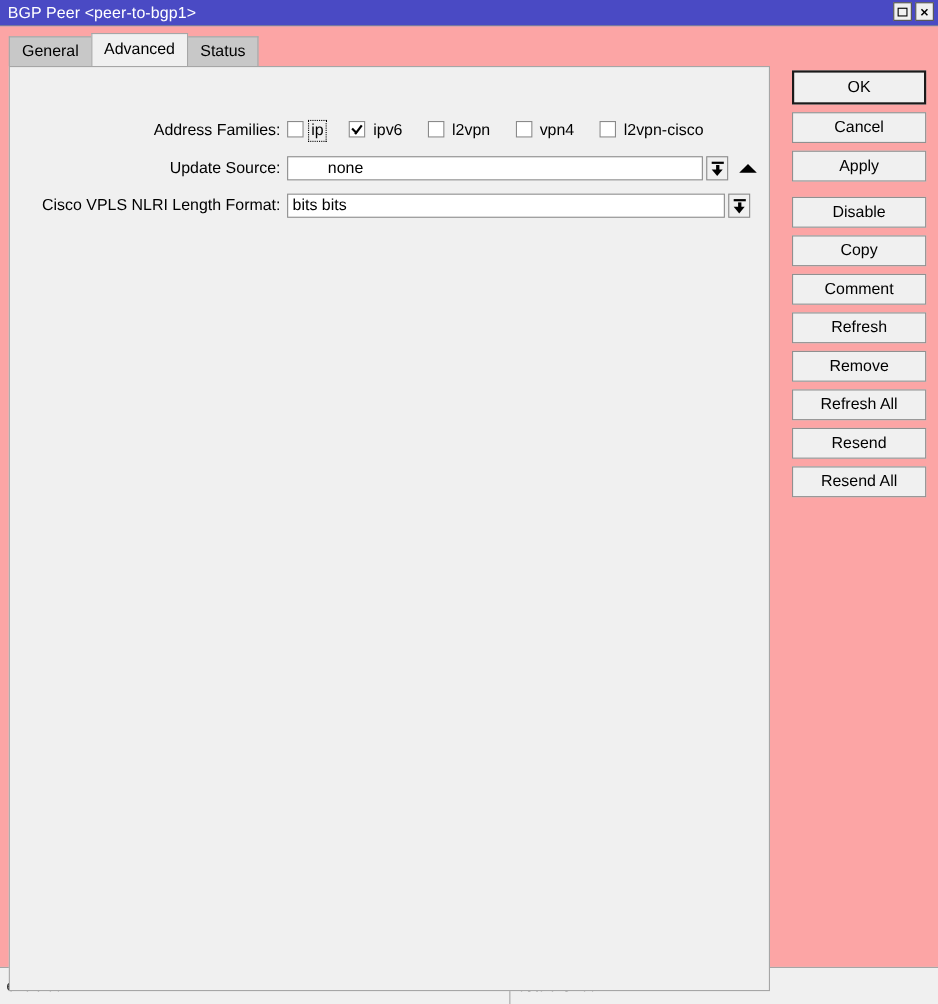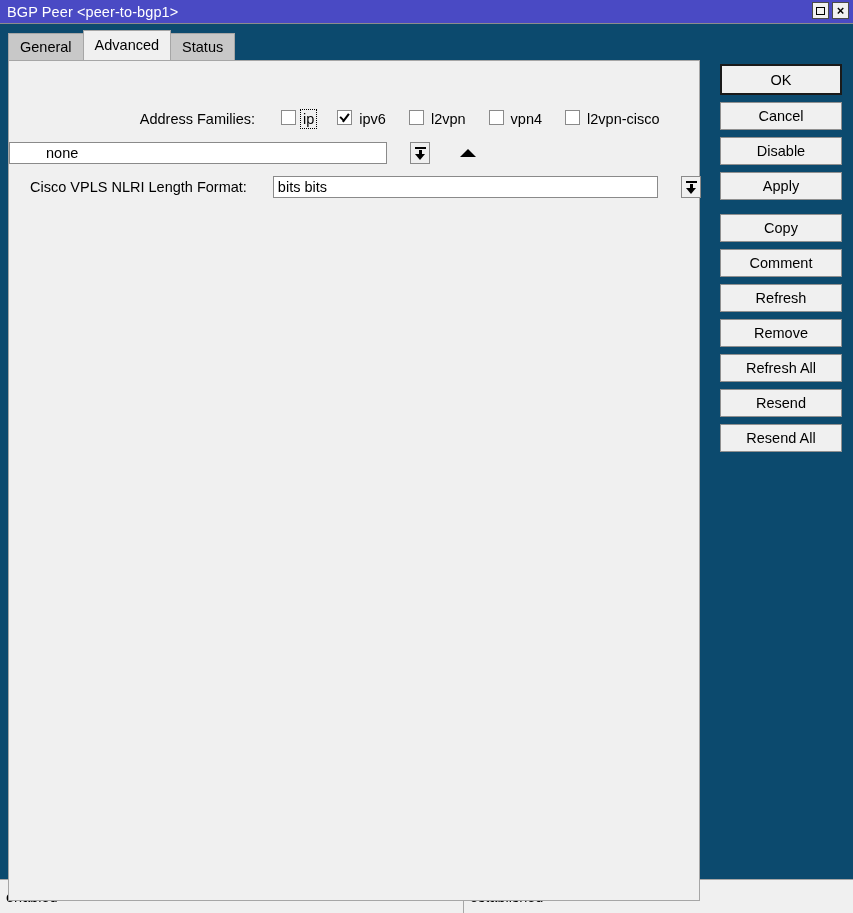--- a/index.html
+++ b/index.html
@@ -76,21 +76,21 @@
     line-height: 13px;
     font-weight: bold;
     color: #000;
     font-family: "Liberation Sans", sans-serif;
   }
 
   
   .body-area {
     flex: 1 1 auto;
     position: relative;
-    background: #0c4a6e;
+    background: #fca5a5;
   }
 
   
   .tabstrip {
     position: absolute;
     left: 8px;
     top: 7px;
     height: 29px;
     display: flex;
     align-items: flex-end;
@@ -137,21 +137,20 @@
     position: absolute;
     left: 0;
     top: 0;
     width: 100%;
   }
   .row {
     position: absolute;
     display: flex;
     align-items: center;
     height: 24px;
-    gap: 20px;
   }
   .row-af    { left: 0;  top: 46px;  width: 692px; }
   .row-us    { left: 0;  top: 80px;  width: 692px; }
   .row-vpls  { left: 0;  top: 114px; width: 692px; }
 
   .lbl {
     text-align: right;
     font-size: 14.5px;
     color: #000;
     white-space: nowrap;
@@ -387,20 +386,21 @@
               <span class="cblabel">vpn4</span>
             </div>
             <div class="cbitem">
               <span class="cbox"></span>
               <span class="cblabel">l2vpn-cisco</span>
             </div>
           </div>
         </div>
 
         <div class="row row-us">
+          <div class="lbl lbl-us">Update Source:</div>
           <div class="textbox tb-us">none</div>
           <div class="ddbtn">
             <span class="dd-glyph">
               <span class="bar"></span>
                 <span class="stem"></span>
                 <span class="head"></span>
             </span>
           </div>
           <div class="uptri"></div>
         </div>
@@ -416,22 +416,22 @@
             </span>
           </div>
         </div>
 
       </div>
     </div>
 
     <div class="sidebar">
       <button class="sbtn primary">OK</button>
       <button class="sbtn">Cancel</button>
+      <button class="sbtn gap-after">Apply</button>
       <button class="sbtn">Disable</button>
-      <button class="sbtn gap-after">Apply</button>
       <button class="sbtn">Copy</button>
       <button class="sbtn">Comment</button>
       <button class="sbtn">Refresh</button>
       <button class="sbtn">Remove</button>
       <button class="sbtn">Refresh All</button>
       <button class="sbtn">Resend</button>
       <button class="sbtn">Resend All</button>
     </div>
 
     <div class="statusbar">

